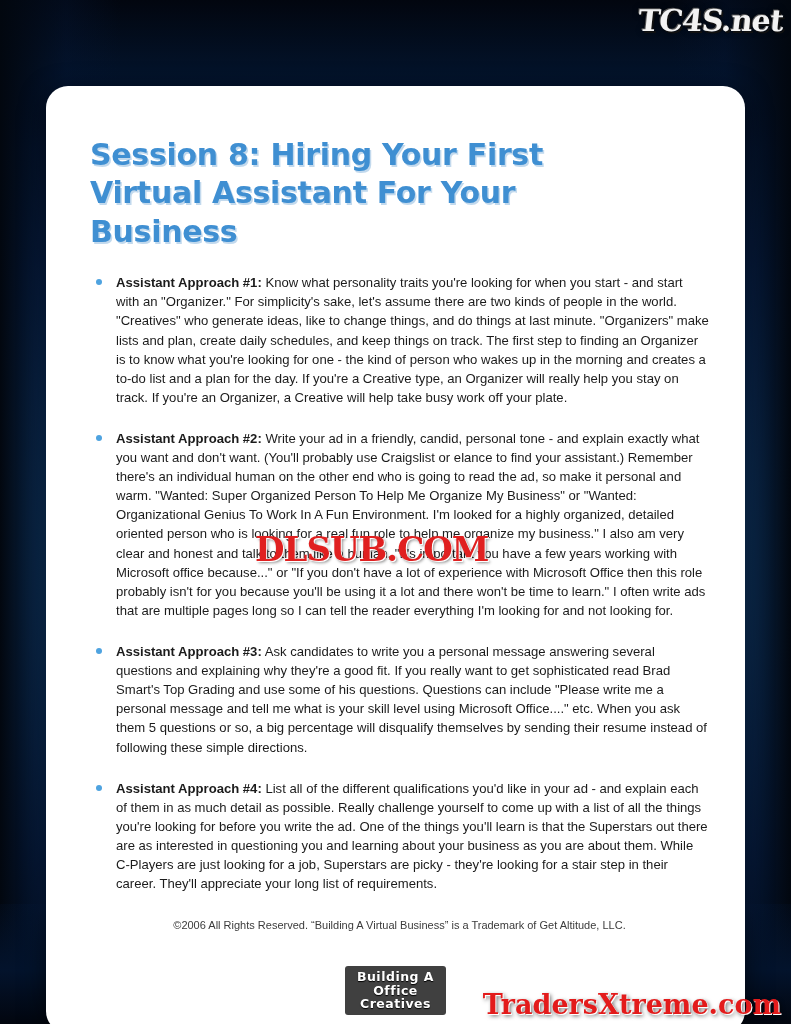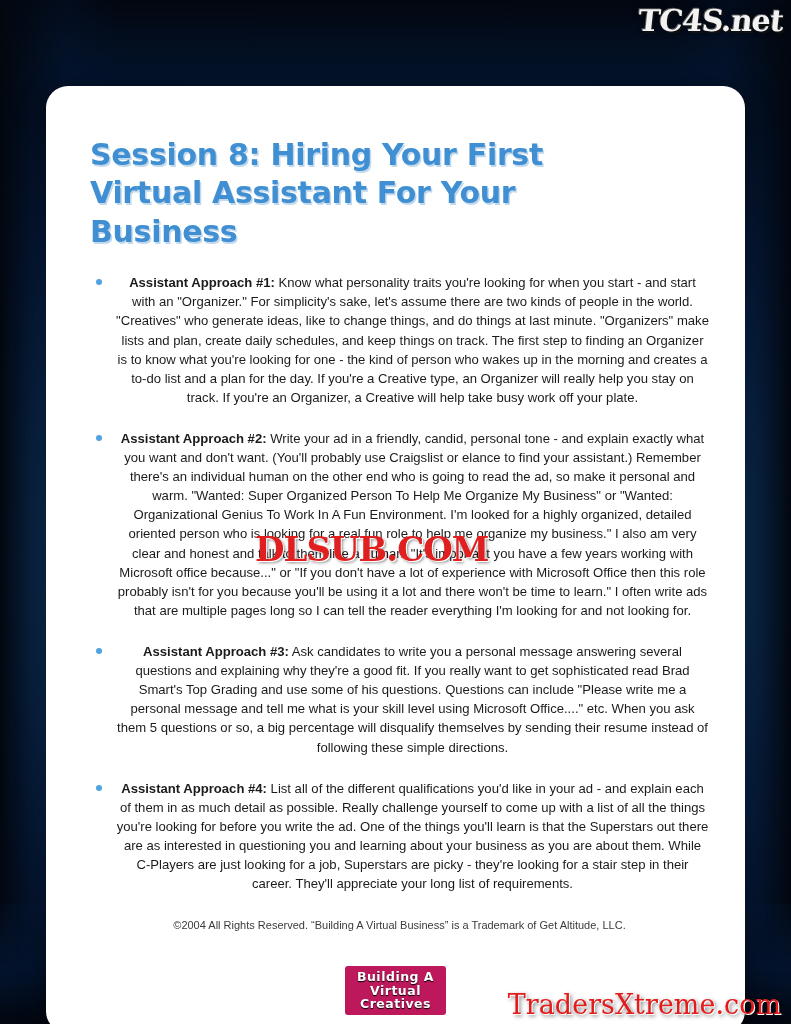--- a/index.html
+++ b/index.html
@@ -75,21 +75,21 @@
       1px 1px 0 #ffffff,
       2px 2px 3px rgba(0,0,0,0.45);
     z-index: 30;
     margin-top: 37px;
   }
   .wm-bottom {
     position: absolute;
     right: 10px;
     bottom: 4px;
     font-family: "DejaVu Serif", serif;
-    font-weight: normal;
+    font-weight: bold;
     font-size: 27px;
     color: #e31b1b;
     text-shadow:
       1px 1px 0 #fff,
       2px 2px 4px rgba(0,0,0,0.6);
     z-index: 40;
     text-align: right;
   }
 
   
@@ -132,21 +132,21 @@
     list-style: none;
   }
   .bullet-item {
     position: relative;
     padding-left: 26px;
     margin-bottom: 22px;
     font-family: "Liberation Sans", sans-serif;
     font-size: 13.1px;
     line-height: 1.46;
     color: #1b1b1b;
-    text-align: center;
+    text-align: left;
   }
   .bullet-dot {
     position: absolute;
     left: 6px;
     top: 6px;
     width: 6px;
     height: 6px;
     border-radius: 50%;
     background: #4ea3e0;
   }
@@ -173,21 +173,21 @@
     align-items: center;
   }
   .logo {
     text-align: center;
     font-family: "DejaVu Sans", sans-serif;
     font-weight: bold;
     font-size: 12.5px;
     line-height: 1.06;
     letter-spacing: 0.5px;
     color: #ffffff;
-    background: #be185d;
+    background: #404040;
     padding: 4px 12px 5px 12px;
     border-radius: 3px;
     text-shadow: 0 1px 1px #000;
   }
   .logo div { display: block; }
 </style>
 </head>
 <body>
 
 <div class="page">
@@ -213,27 +213,27 @@
         <li class="bullet-item">
           <span class="bullet-dot"></span>
           <span class="lead">Assistant Approach #3:</span><span> Ask candidates to write you a personal message answering several questions and explaining why they're a good fit. If you really want to get sophisticated read Brad Smart's Top Grading and use some of his questions. Questions can include "Please write me a personal message and tell me what is your skill level using Microsoft Office...." etc. When you ask them 5 questions or so, a big percentage will disqualify themselves by sending their resume instead of following these simple directions.</span>
         </li>
         <li class="bullet-item">
           <span class="bullet-dot"></span>
           <span class="lead">Assistant Approach #4:</span><span> List all of the different qualifications you'd like in your ad - and explain each of them in as much detail as possible. Really challenge yourself to come up with a list of all the things you're looking for before you write the ad. One of the things you'll learn is that the Superstars out there are as interested in questioning you and learning about your business as you are about them. While C-Players are just looking for a job, Superstars are picky - they're looking for a stair step in their career. They'll appreciate your long list of requirements.</span>
         </li>
       </ul>
 
-      <div class="copyright">©2004 All Rights Reserved. “Building A Virtual Business” is a Trademark of Get Altitude, LLC.</div>
+      <div class="copyright">©2006 All Rights Reserved. “Building A Virtual Business” is a Trademark of Get Altitude, LLC.</div>
     </div>
 
     <div class="logo-wrap">
       <div class="logo">
         <div>Building A</div>
-        <div>Virtual</div>
+        <div>Office</div>
         <div>Creatives</div>
       </div>
     </div>
   </div>
 
   <div class="wm-center">DLSUB.COM</div>
   <div class="wm-bottom">TradersXtreme.com</div>
 </div>
 
 </body></html>

